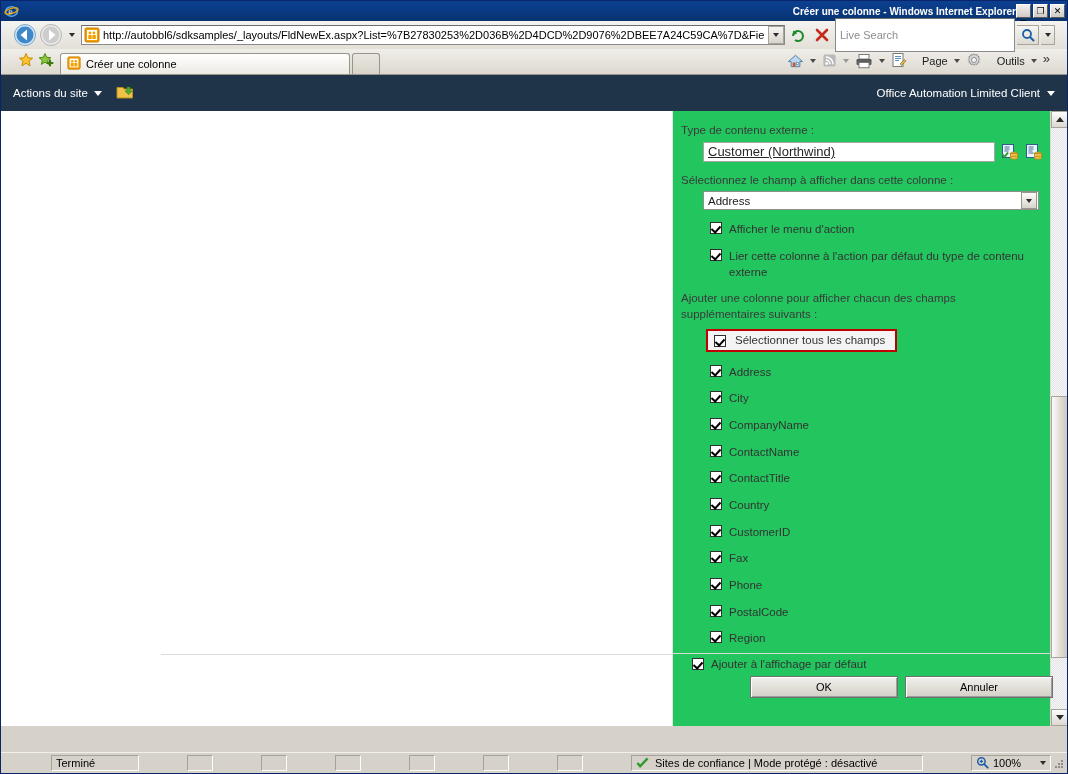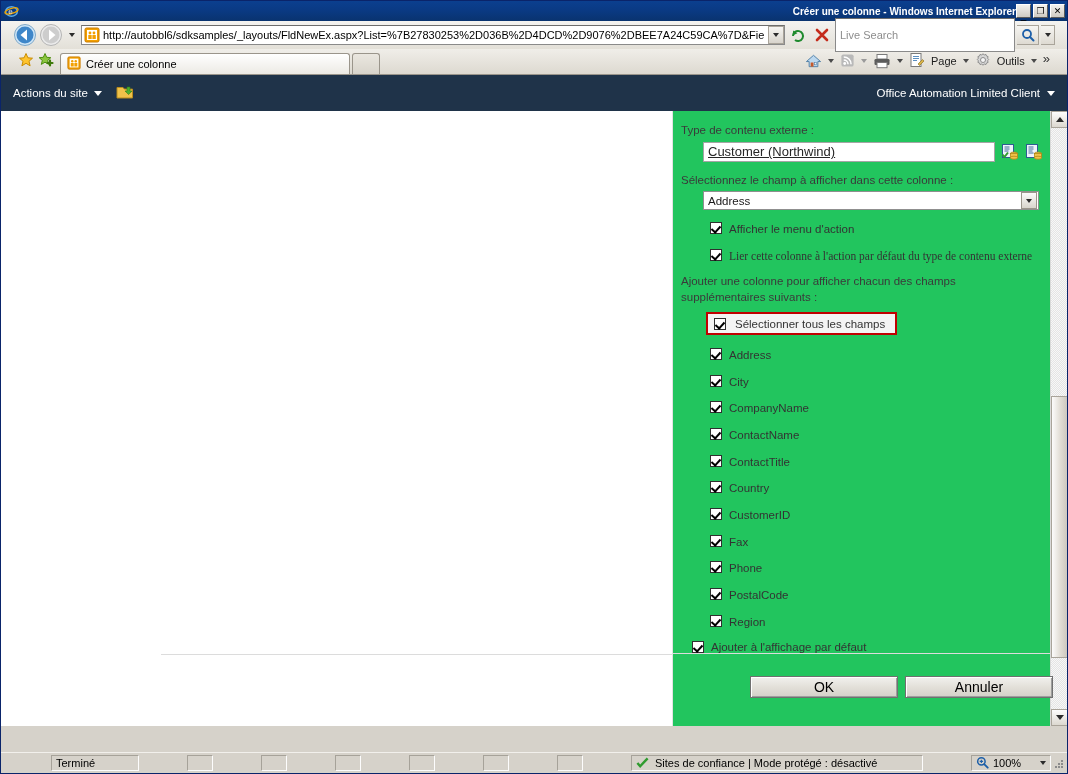--- a/index.html
+++ b/index.html
@@ -142,21 +142,21 @@
   .tab-new {
     height: 21px; width: 28px; margin-left: 2px;
     background: linear-gradient(to bottom,#eae7e0,#d8d4cb);
     border: 1px solid #9a958b; border-bottom: none;
     border-radius: 3px 3px 0 0;
   }
   .cmdbar {
     margin-left: auto; display:flex; align-items:center; gap:2px;
     padding-bottom: 4px; font-size: 11px; color:#1c1c1c;
   }
-  .cmd-item { display:flex;align-items:center;gap:6px; padding: 0 2px; }
+  .cmd-item { display:flex;align-items:center;gap:15px; padding: 0 2px; }
   .cmd-caret {
     width:0;height:0;border-left:3px solid transparent;border-right:3px solid transparent;
     border-top:4px solid #4a4a4a; margin: 0 2px;
   }
   .cmd-caret-lt { border-top-color:#9a9a9a; }
 
   
   .sp-header {
     height: 36px;
     background: #1f3349;
@@ -258,21 +258,21 @@
   .btnrow {
     position: absolute; right: 14px; bottom: 28px;
     display: flex; gap: 7px;
   }
   .winbtn {
     width: 148px; height: 22px;
     background: linear-gradient(to bottom,#f2f1ee 0%, #e3e0d9 50%, #d4d0c8 100%);
     border: 1px solid #707070;
     box-shadow: inset 1px 1px 0 #ffffff, inset -1px -1px 0 #9d9d9d;
     display:flex;align-items:center;justify-content:center;
-    font-size: 14px; color:#000;
+    font-size: 11px; color:#000;
   }
 
   
   .vscroll {
     position: absolute; right: 0; top: 0; bottom: 0;
     width: 17px;
     background: #efefef;
     border-left: 1px solid #d9d9d9;
   }
   .vs-btn {
@@ -548,21 +548,21 @@
           <span class="select-arrow-box">
               <span class="tiny-arrow"></span>
             </span>
         </div>
 
         <div class="cbrow">
           <span class="cbox"></span>
           <span class="cblabel">Afficher le menu d'action</span>
         </div>
 
-        <div class="cbrow" style="max-width:330px;font-family:Liberation Serif, serif;">
+        <div class="cbrow" style="max-width:330px;">
           <span class="cbox"></span>
           <span class="cblabel">Lier cette colonne à l'action par défaut du type de contenu externe</span>
         </div>
 
         <div class="para">Ajouter une colonne pour afficher chacun des champs supplémentaires suivants :</div>
 
         <div class="highlight">
           <span class="cbox"></span>
           <span class="cblabel">Sélectionner tous les champs</span>
         </div>

